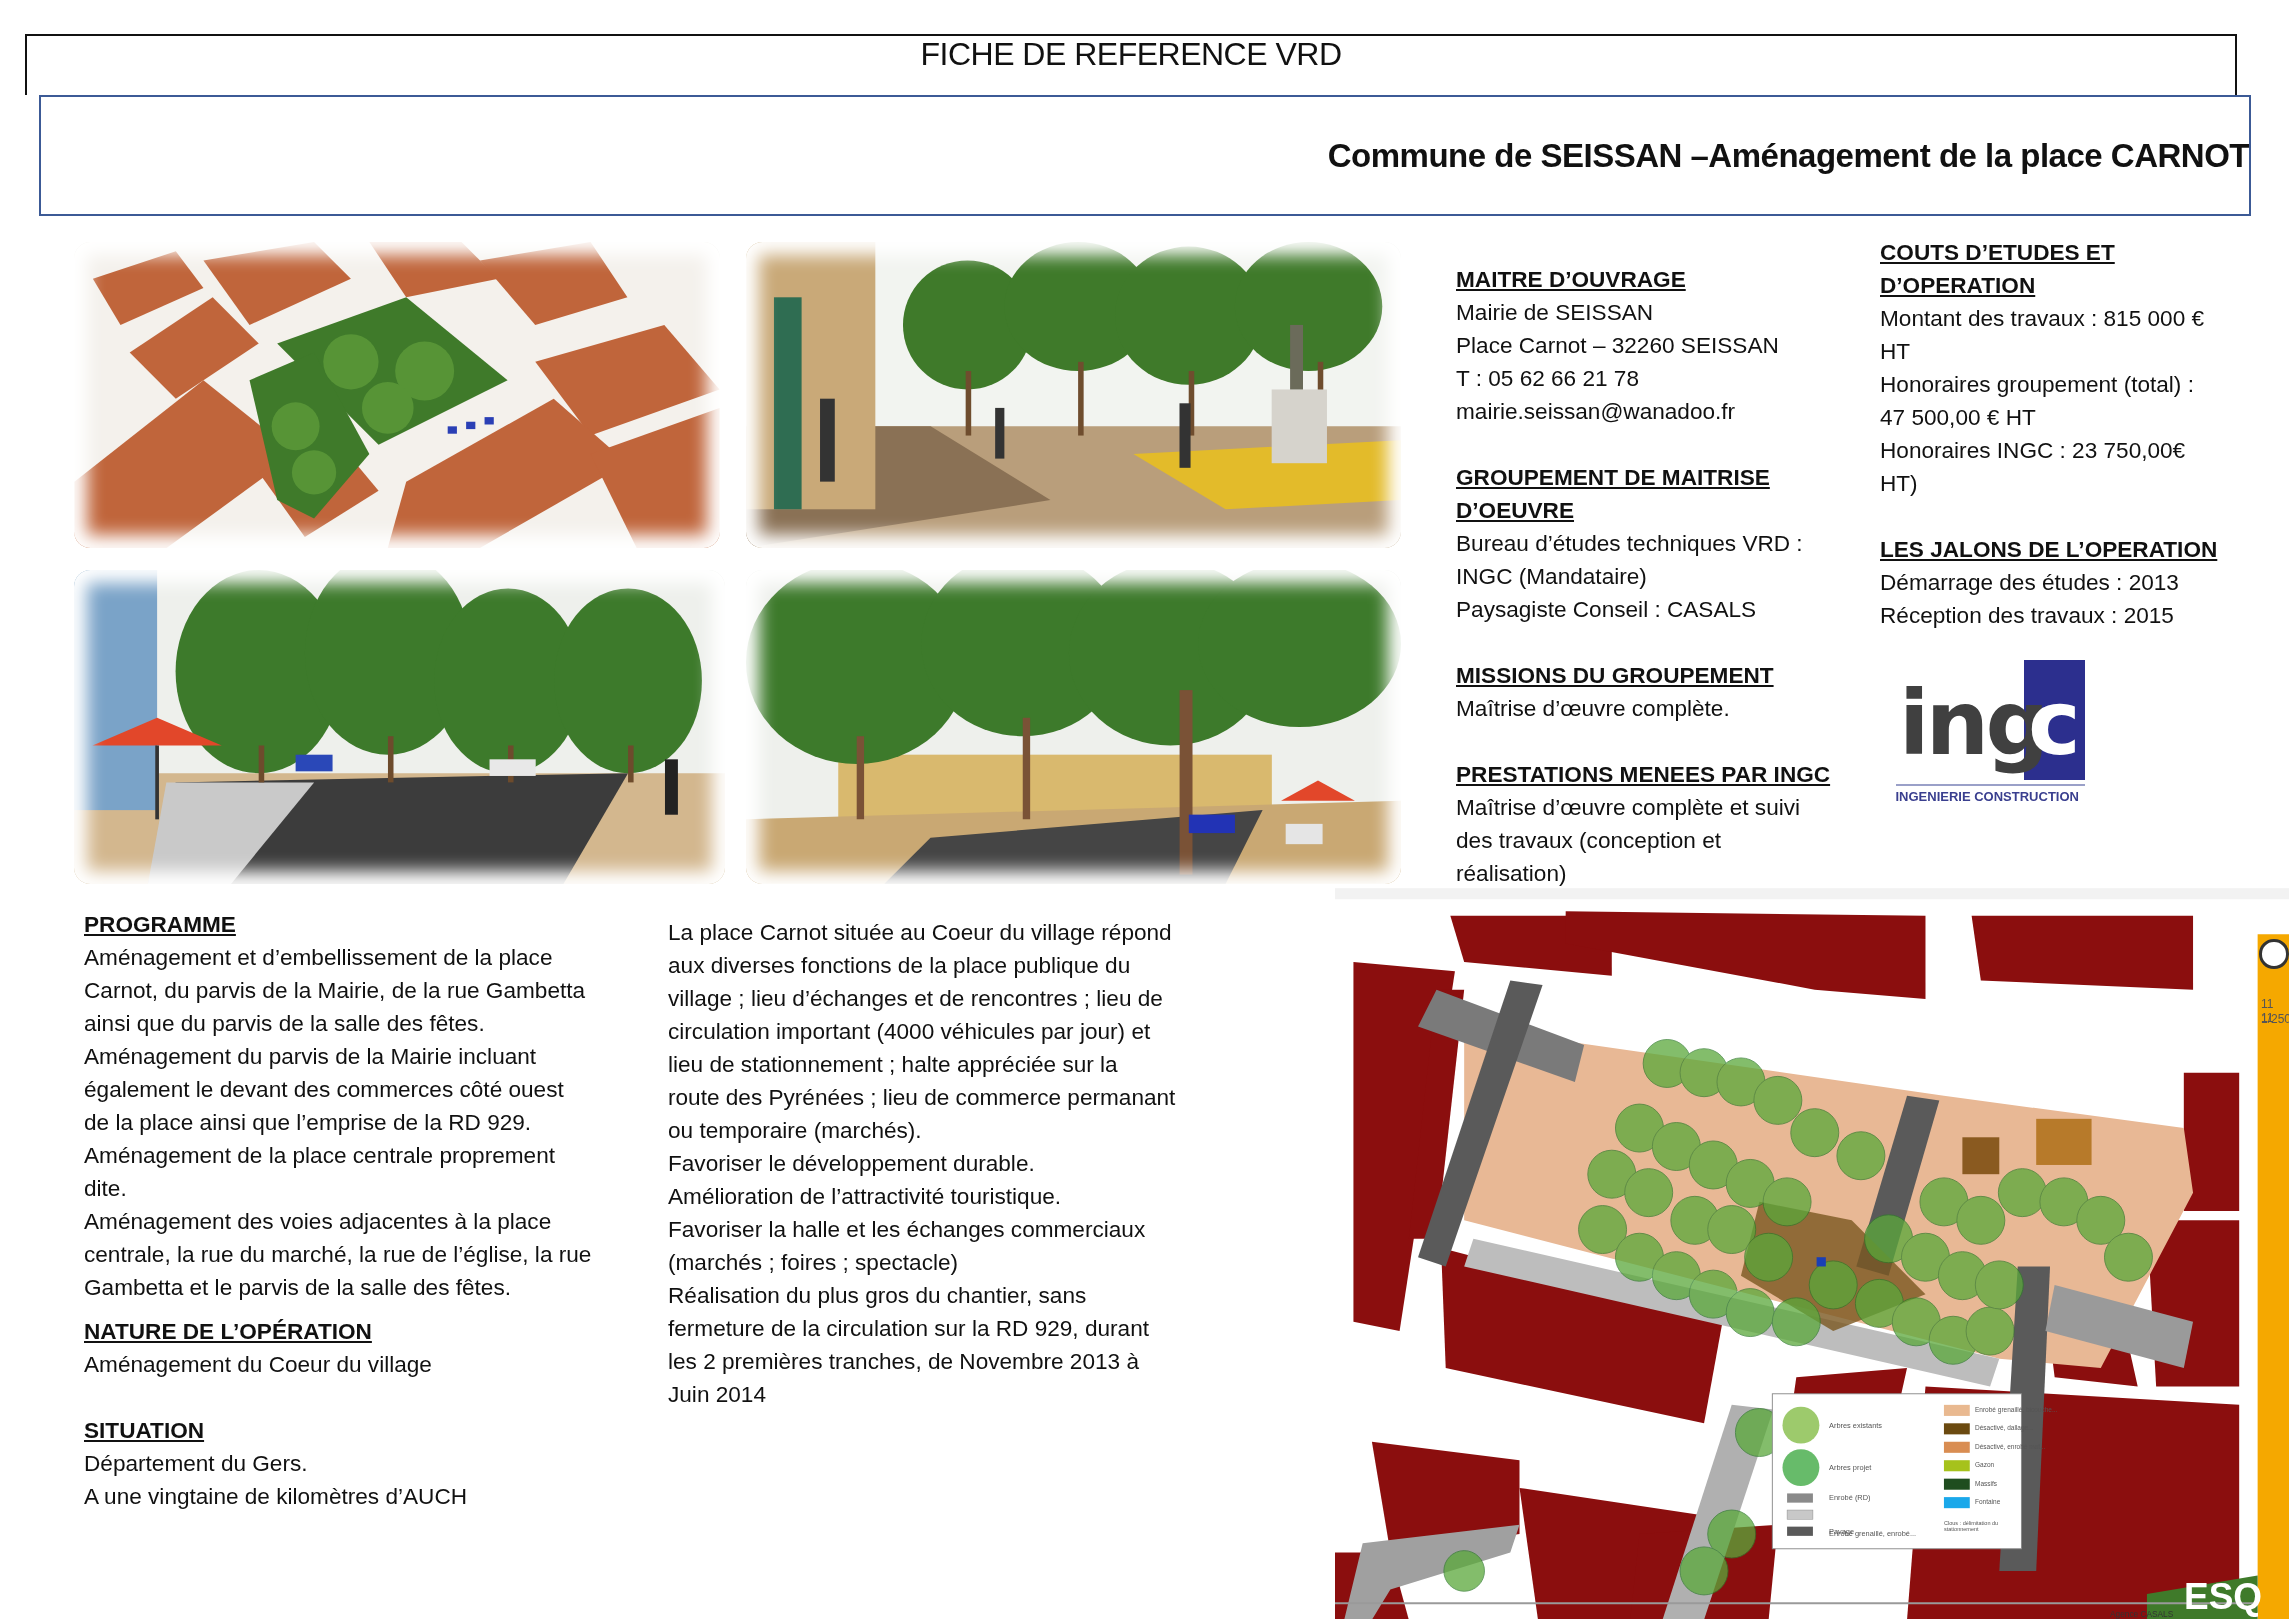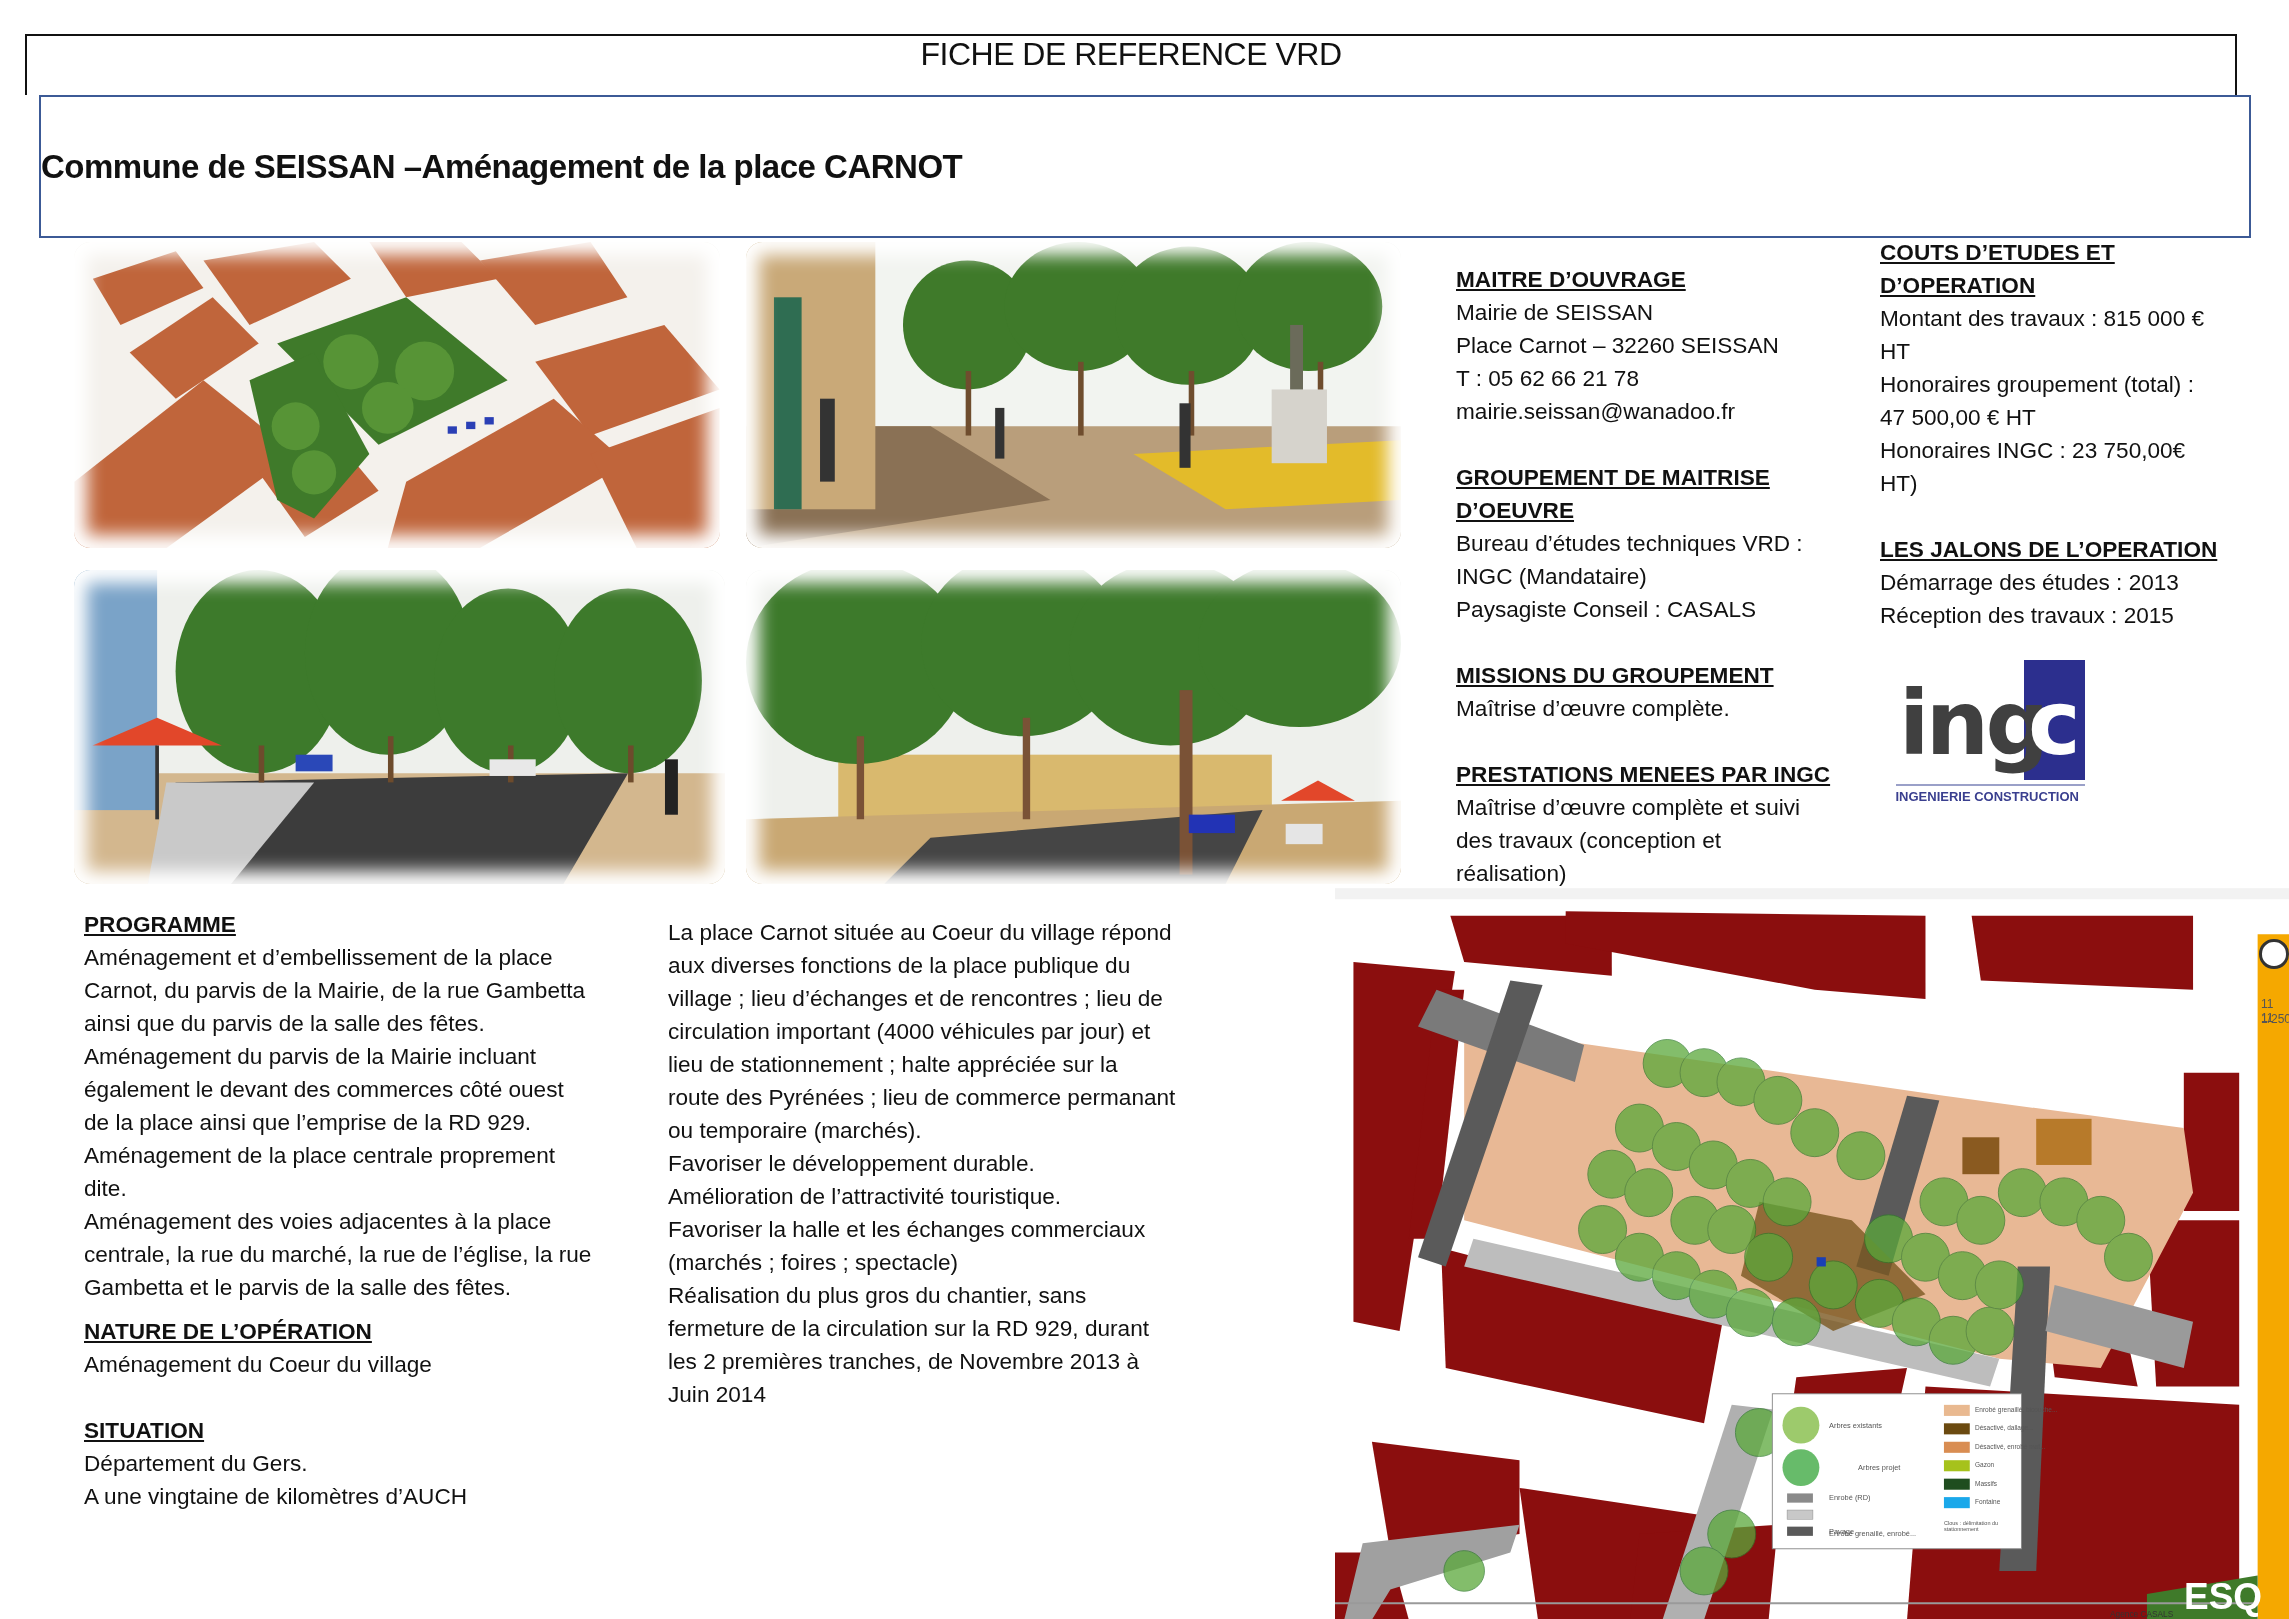--- a/index.html
+++ b/index.html
@@ -1,18 +1,18 @@
 <!DOCTYPE html>
 <html style="font-size:14.8px"><head>
 <meta charset="utf-8">
 <style>
   html, body { margin:0; padding:0; background:#ffffff; }
   body { width:2290px; height:1620px; position:relative; overflow:hidden; font-family:"Liberation Sans", sans-serif; color:#111; }
   .hdr1 { position:absolute; left:25px; top:34px; width:2212px; height:61px; border:2.8px solid #111; border-bottom:none; box-sizing:border-box; display:flex; justify-content:center; font-size:32px; letter-spacing:-0.5px; }
-  .hdr2 { position:absolute; left:39px; top:95px; width:2212px; height:143px; border:2.8px solid #3c5a96; box-sizing:border-box; display:flex; align-items:center; justify-content:flex-start; font-size:33px; font-weight:bold; letter-spacing:-0.5px; }
+  .hdr2 { position:absolute; left:39px; top:95px; width:2212px; height:121px; border:2.8px solid #3c5a96; box-sizing:border-box; display:flex; align-items:center; justify-content:flex-end; font-size:33px; font-weight:bold; letter-spacing:-0.5px; }
   .photo { position:absolute; overflow:hidden; border-radius:16.6px; box-shadow:0 0 13px 9.2px #fff inset; }
   .photo::after { content:""; position:absolute; inset:0; box-shadow:inset 0 0 16.6px 13px #fff; pointer-events:none; }
   .col { position:absolute; font-size:22.6px; line-height:33px; }
   .col h3 { margin:0; font-size:22.6px; font-weight:bold; text-decoration:underline; line-height:33px; }
   .col p { margin:0; }
   .gap { height:33px; }
   .gap-s { height:11px; }
   .logo { position:absolute; left:1890px; top:660px; width:212px; height:148px; }
   .plan { position:absolute; left:1335px; top:888px; width:954px; height:732px; overflow:hidden; background:#fff; }
 </style>
@@ -330,21 +330,21 @@
     <line x1="0" y1="775" x2="1000" y2="775" stroke="#9a9a9a" stroke-width="2"></line>
   </svg>
   
   <div style="position:absolute;left:924px;top:51px;width:29.5px;height:29.5px;border-radius:50%;background:#fff;border:3.7px solid #333;box-sizing:border-box;"></div>
   <span style="position:absolute;left:926px;top:109px;font-size:12px;color:#555;">11 11</span>
   <span style="position:absolute;left:926px;top:124px;font-size:12px;color:#555;">1/250</span>
   <span style="position:absolute;left:849px;top:690px;font-size:37px;font-weight:bold;color:#fff;line-height:37px;">ESQ</span>
   <span style="position:absolute;left:775px;top:721px;font-size:8.3px;color:#333;">Agence CASALS</span>
   
   <span style="position:absolute;left:494px;top:533px;font-size:7.4px;color:#555;">Arbres existants</span>
-  <span style="position:absolute;left:494px;top:575px;font-size:7.4px;color:#555;margin-left:29px;">Arbres projet</span>
+  <span style="position:absolute;left:494px;top:575px;font-size:7.4px;color:#555;">Arbres projet</span>
   <span style="position:absolute;left:494px;top:605px;font-size:7.4px;color:#555;">Enrobé (RD)</span>
   <span style="position:absolute;left:494px;top:641px;font-size:7.4px;color:#555;">Enrobé grenaillé, enrobé...</span>
   <span style="position:absolute;left:494px;top:639px;font-size:7.4px;color:#555;">Pavage</span>
   <span style="position:absolute;left:640px;top:518px;font-size:6.5px;color:#555;">Enrobé grenaillé, bicouche...</span>
   <span style="position:absolute;left:640px;top:536px;font-size:6.5px;color:#555;">Désactivé, dallage...</span>
   <span style="position:absolute;left:640px;top:555px;font-size:6.5px;color:#555;">Désactivé, enrobé mat...</span>
   <span style="position:absolute;left:640px;top:573px;font-size:6.5px;color:#555;">Gazon</span>
   <span style="position:absolute;left:640px;top:592px;font-size:6.5px;color:#555;">Massifs</span>
   <span style="position:absolute;left:640px;top:610px;font-size:6.5px;color:#555;">Fontaine</span>
   <span style="position:absolute;left:609px;top:632px;font-size:5.5px;color:#555;width:74px;">Clous : délimitation du stationnement</span>

